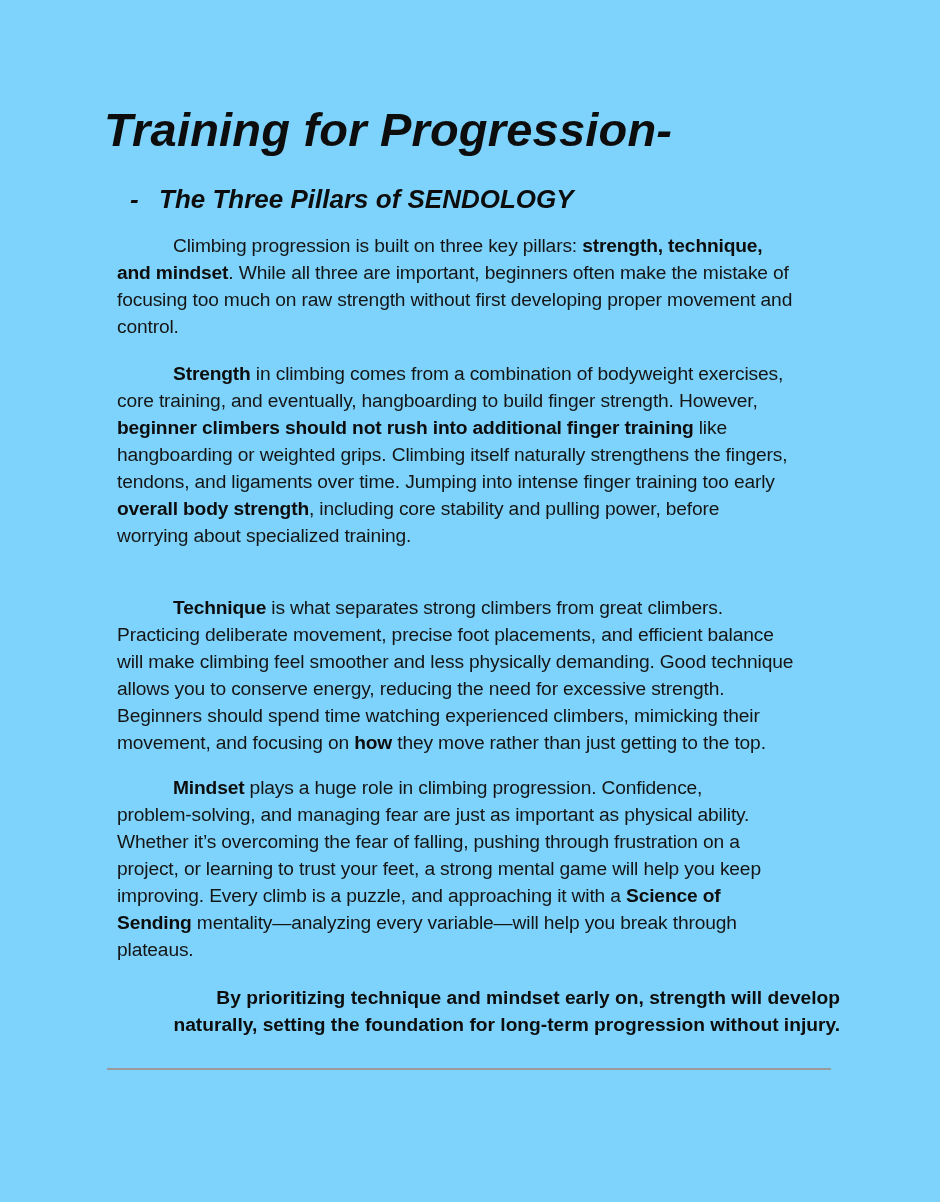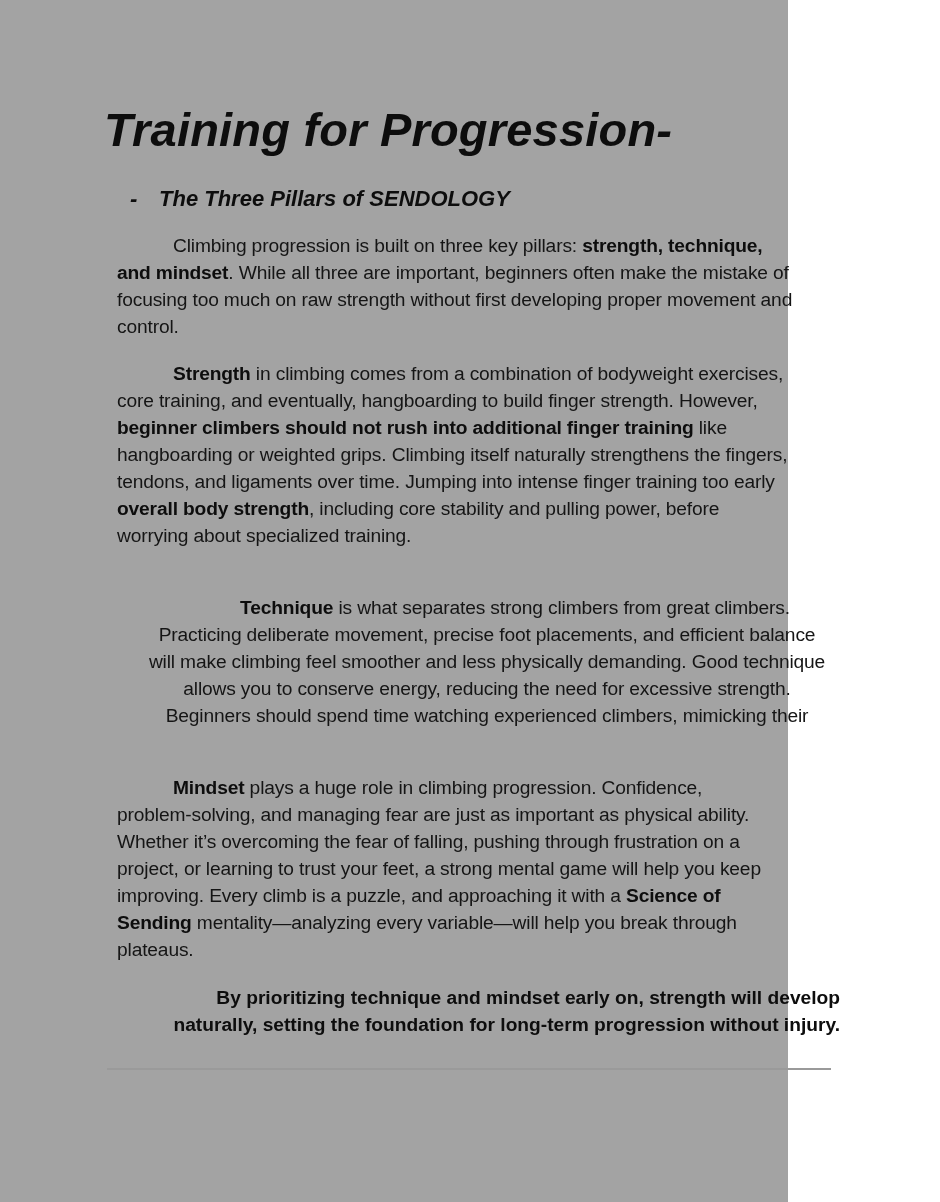--- a/index.html
+++ b/index.html
@@ -1,23 +1,23 @@
 <!DOCTYPE html>
 <html><head>
   <meta charset="utf-8">
   <style>
     html, body { margin: 0; padding: 0; background: #ffffff; }
     body { width: 940px; height: 1202px; position: relative; overflow: hidden;
            font-family: "Liberation Sans", sans-serif; color: #111111; }
-    .page { position: absolute; left: 0; top: 0; width: 788px; height: 1202px; background: #a3a3a3; }
+    .page { position: absolute; left: 0; top: 0; width: 940px; height: 1202px; background: #7dd3fc; }
     .title { position: absolute; left: 104px; top: 100px; margin: 0;
              font-size: 47px; font-weight: bold; font-style: italic; letter-spacing: 0.2px;
              line-height: 60px; white-space: nowrap; color: #0d0d0d; }
     .subtitle { position: absolute; left: 130px; top: 184px; margin: 0;
-                font-size: 22px; font-weight: bold; font-style: italic; line-height: 30px;
+                font-size: 26px; font-weight: bold; font-style: italic; line-height: 30px;
                 white-space: nowrap; color: #0d0d0d; }
     .subtitle .dash { display: inline-block; width: 29px; }
     .para { position: absolute; left: 117px; width: 740px; margin: 0;
             font-size: 19.2px; line-height: 27px; letter-spacing: -0.15px; color: #151515; }
     .para .indent { display: inline-block; width: 56px; }
     .para b { font-weight: bold; color: #0d0d0d; }
     .line { display: block; white-space: nowrap; }
     .conclusion { position: absolute; left: 100px; width: 740px; top: 984px; margin: 0;
                   text-align: right; font-size: 19.2px; font-weight: bold; line-height: 27px;
                   color: #0d0d0d; }
@@ -40,26 +40,27 @@
     </p>
   <p class="para" style="top:360px;">
       <span class="line"><span class="indent"></span><b>Strength</b><span> in climbing comes from a combination of bodyweight exercises,</span></span>
       <span class="line"><span>core training, and eventually, hangboarding to build finger strength. However,</span></span>
       <span class="line"><b>beginner climbers should not rush into additional finger training</b><span> like</span></span>
       <span class="line"><span>hangboarding or weighted grips. Climbing itself naturally strengthens the fingers,</span></span>
       <span class="line"><span>tendons, and ligaments over time. Jumping into intense finger training too early</span></span>
       <span class="line"><b>overall body strength</b><span>, including core stability and pulling power, before</span></span>
       <span class="line"><span>worrying about specialized training.</span></span>
     </p>
-  <p class="para" style="top:594px;text-align:center;">
+  <p class="para" style="top:594px;">
       <span class="line"><span class="indent"></span><b>Technique</b><span> is what separates strong climbers from great climbers.</span></span>
       <span class="line"><span>Practicing deliberate movement, precise foot placements, and efficient balance</span></span>
       <span class="line"><span>will make climbing feel smoother and less physically demanding. Good technique</span></span>
       <span class="line"><span>allows you to conserve energy, reducing the need for excessive strength.</span></span>
       <span class="line"><span>Beginners should spend time watching experienced climbers, mimicking their</span></span>
+      <span class="line"><span>movement, and focusing on </span><b>how</b><span> they move rather than just getting to the top.</span></span>
     </p>
   <p class="para" style="top:774px;">
       <span class="line"><span class="indent"></span><b>Mindset</b><span> plays a huge role in climbing progression. Confidence,</span></span>
       <span class="line"><span>problem-solving, and managing fear are just as important as physical ability.</span></span>
       <span class="line"><span>Whether it’s overcoming the fear of falling, pushing through frustration on a</span></span>
       <span class="line"><span>project, or learning to trust your feet, a strong mental game will help you keep</span></span>
       <span class="line"><span>improving. Every climb is a puzzle, and approaching it with a </span><b>Science of</b></span>
       <span class="line"><b>Sending</b><span> mentality—analyzing every variable—will help you break through</span></span>
       <span class="line"><span>plateaus.</span></span>
     </p>

